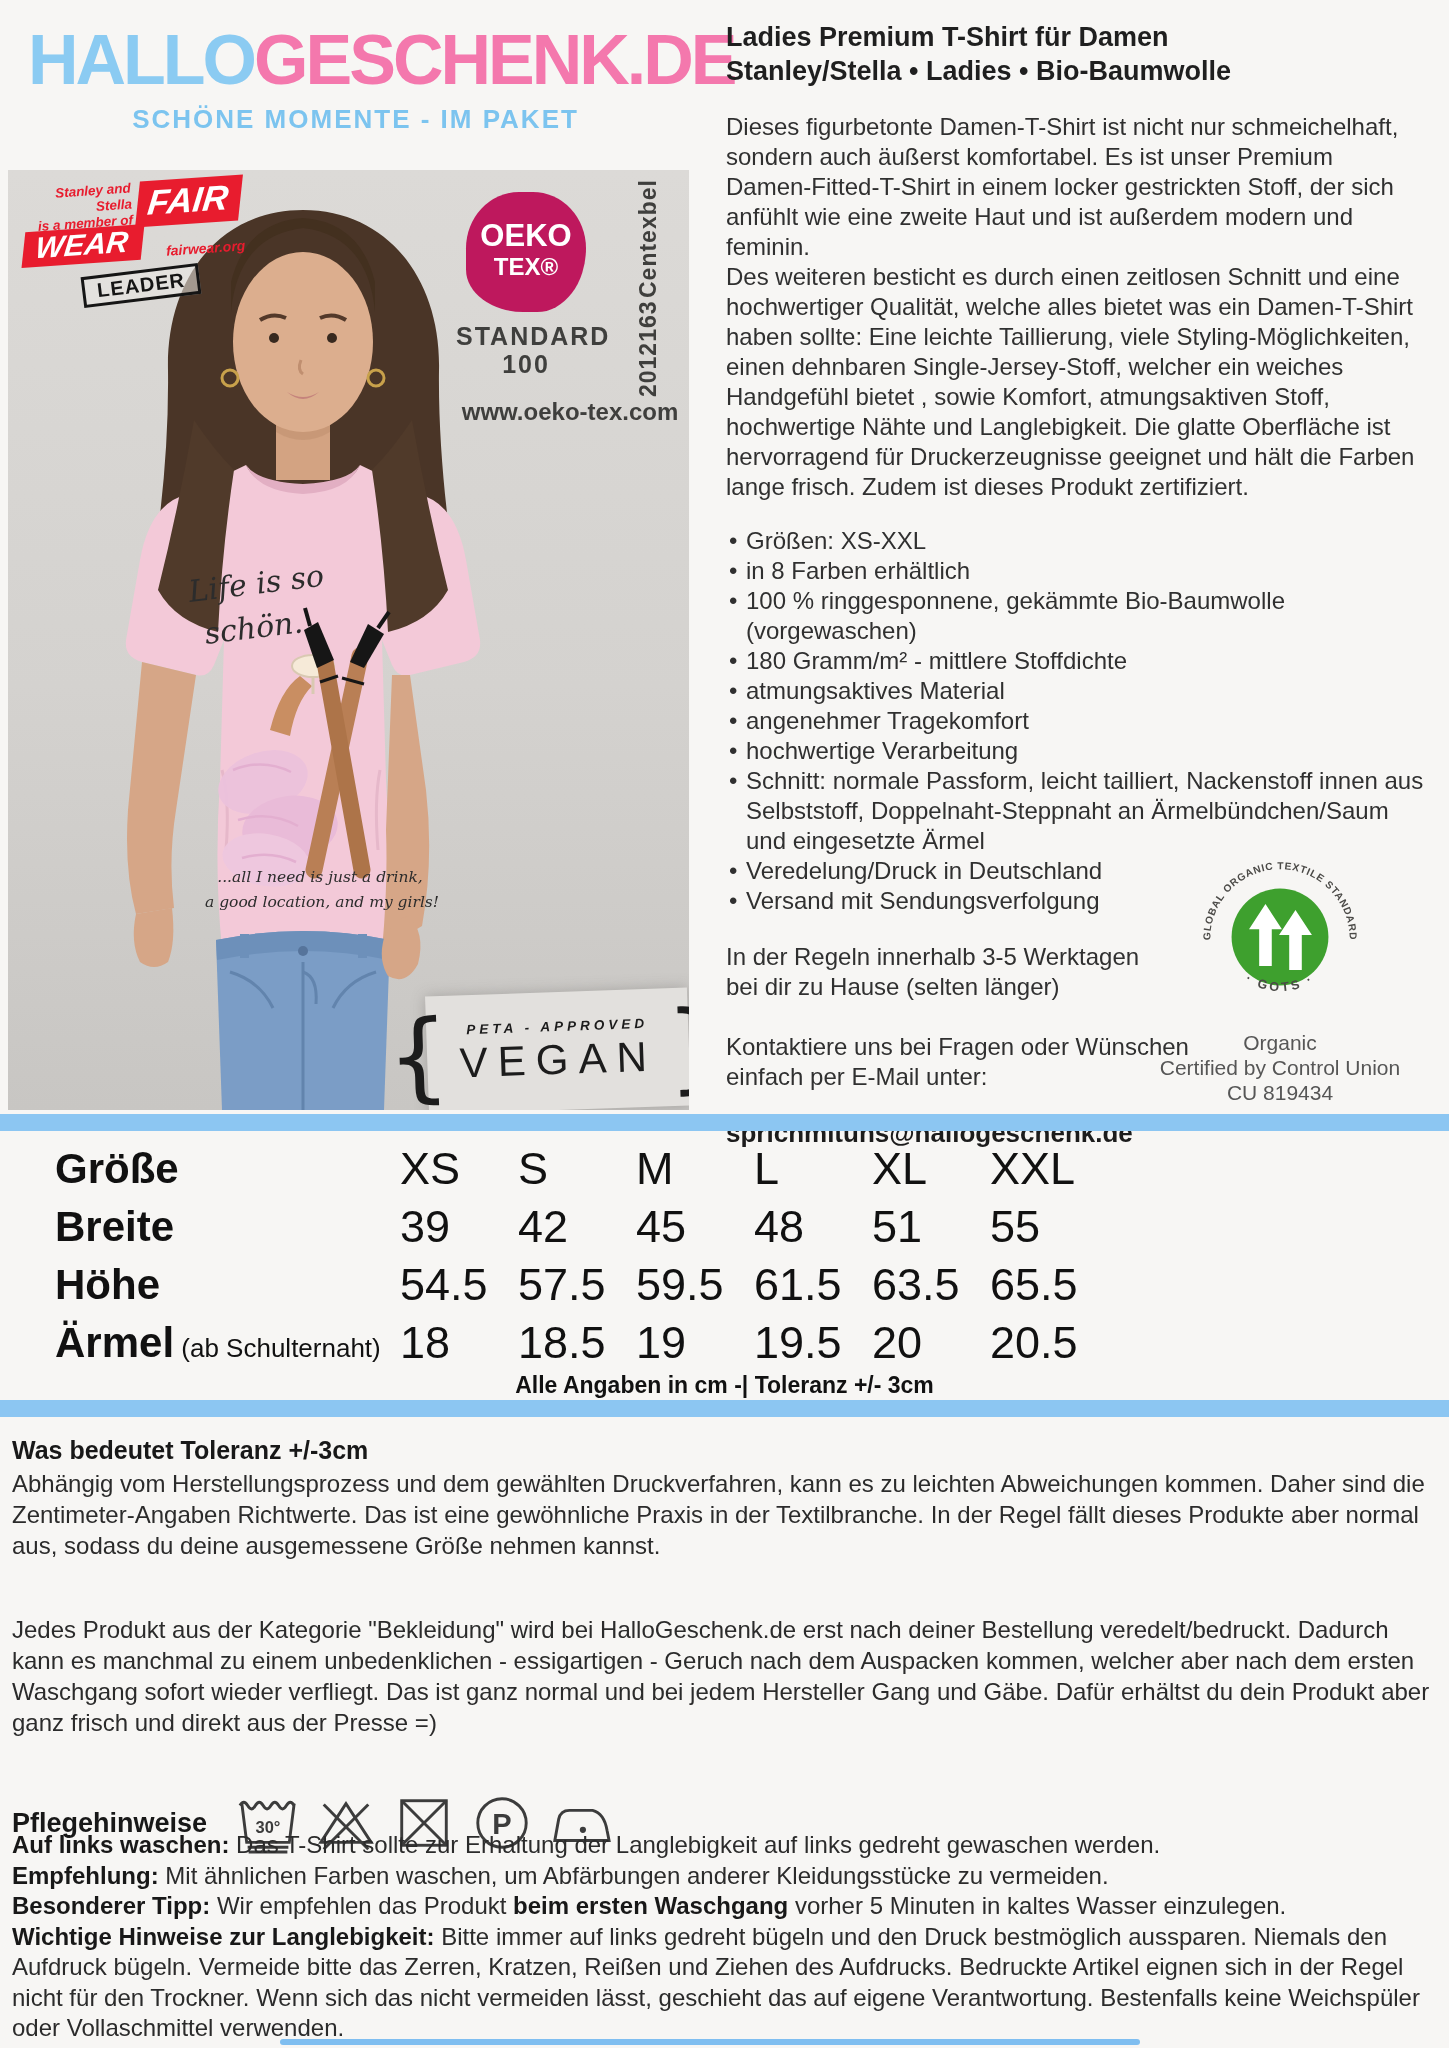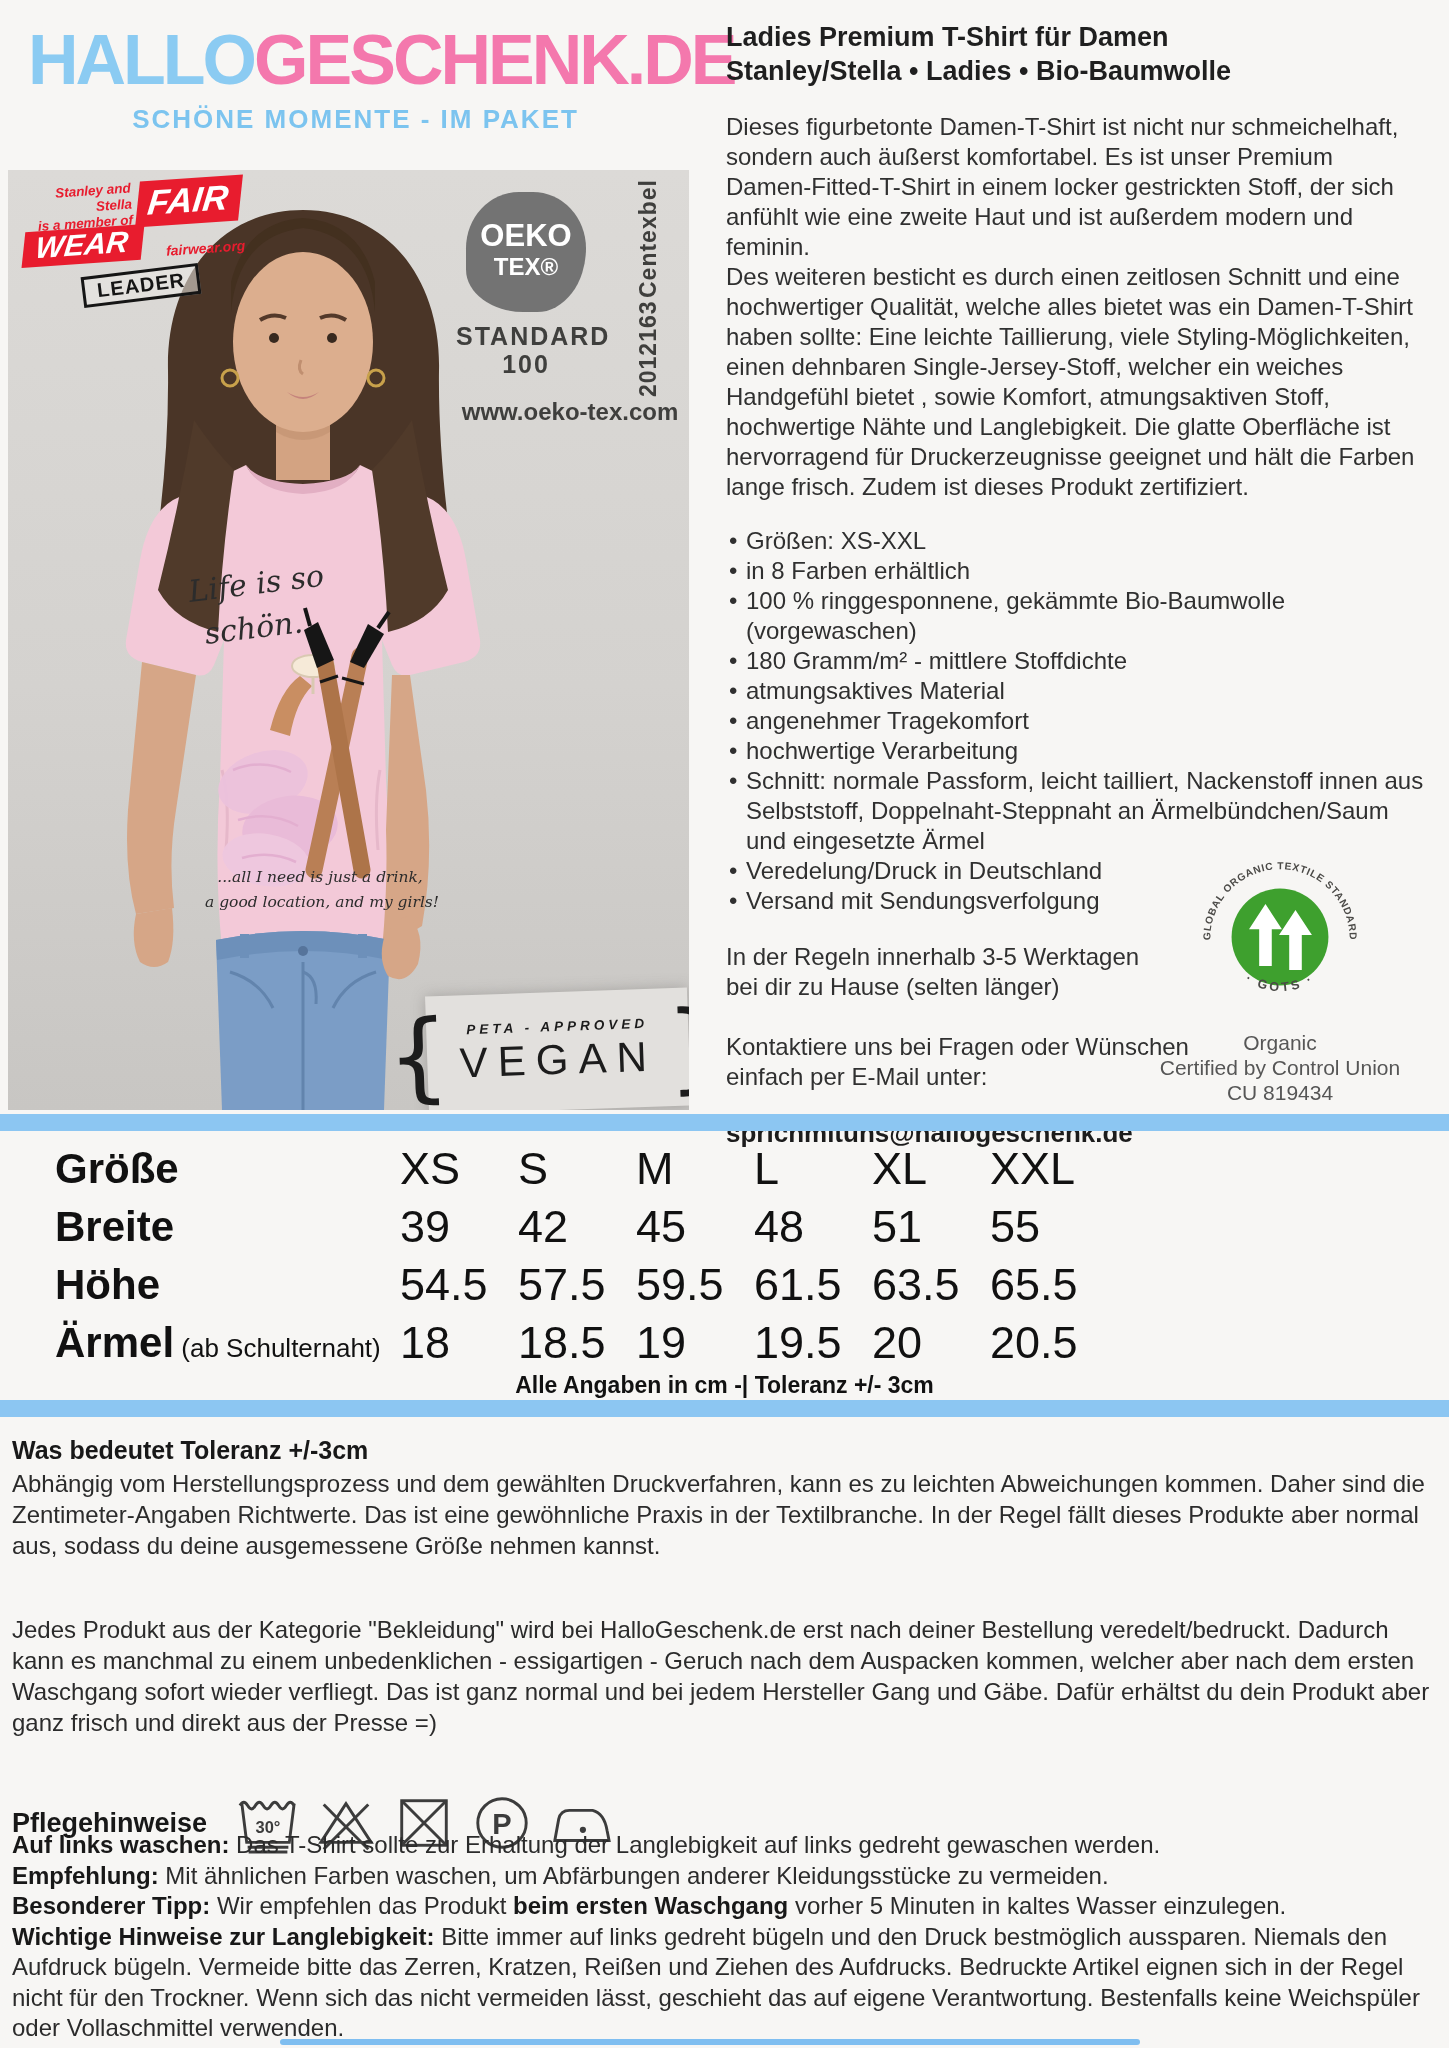--- a/index.html
+++ b/index.html
@@ -31,21 +31,21 @@
   .fw-wear { position:absolute; left:8px; top:50px; background:#e81c2e; color:#fff;
     font-style:italic; font-weight:bold; font-size:30px; line-height:34px; padding:0 14px 2px 12px;
     transform:skewX(-10deg) rotate(-4deg); }
   .fw-url { position:absolute; left:150px; top:62px; color:#e81c2e; font-size:14px; font-weight:bold;
     font-style:italic; transform:rotate(-4deg); }
   .fw-leader { position:absolute; left:66px; top:92px; border:3.5px solid #151515; color:#151515;
     font-weight:bold; font-size:20px; letter-spacing:1px; padding:1px 12px; transform:rotate(-7deg); background:rgba(235,233,230,.55); }
 
   
   .oeko { position:absolute; left:448px; top:20px; width:228px; height:240px; color:#3f3f3d; }
-  .oeko-circle { position:absolute; left:10px; top:2px; width:120px; height:120px; background:#737373;
+  .oeko-circle { position:absolute; left:10px; top:2px; width:120px; height:120px; background:#be185d;
     border-radius:50% 50% 46% 54% / 53% 53% 60% 40%;
     display:flex; flex-direction:column; align-items:center; justify-content:center; color:#fff; }
   .oeko-word1 { font-size:31px; font-weight:bold; letter-spacing:0px; line-height:30px; }
   .oeko-word2 { font-size:24px; font-weight:bold; line-height:32px; }
   .oeko-standard { position:absolute; left:0px; top:132px; width:140px; text-align:center;
     font-size:25px; font-weight:bold; letter-spacing:2px; line-height:28px; }
   .oeko-cert { position:absolute; right:22px; top:0px; height:196px; display:flex; gap:2px;
     writing-mode:vertical-rl; transform:rotate(180deg); font-size:23px; font-weight:bold;
     align-items:center; justify-content:center; letter-spacing:1px; }
   .oeko-url { position:absolute; left:0px; top:208px; width:228px; text-align:center;

